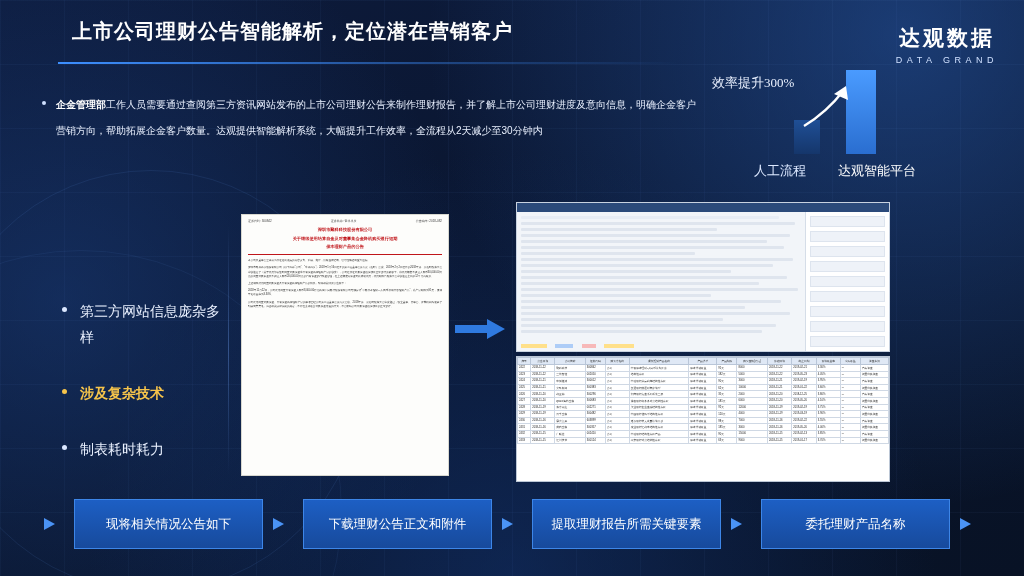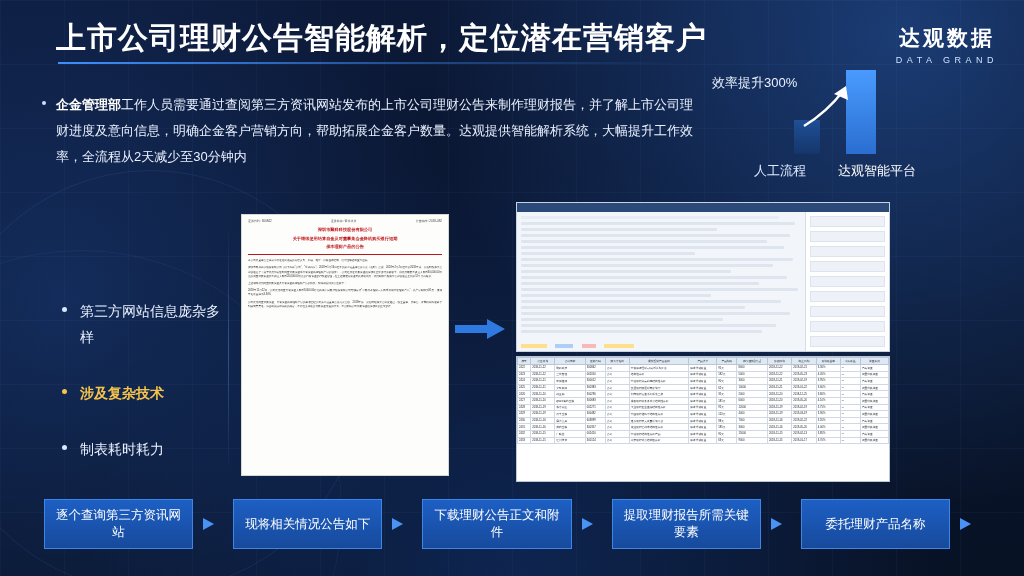--- a/index.html
+++ b/index.html
@@ -40,44 +40,44 @@
 
   
   .logo{
     position:absolute;right:26px;top:24px;text-align:center;color:#fff;
   }
   .logo .cn{font-size:21px;letter-spacing:3px;font-weight:bold;}
   .logo .en{font-size:9px;letter-spacing:4.5px;color:#cfe0ff;margin-top:3px;}
 
   
   .title{
-    position:absolute;left:56px;top:18px;
-    color:#ffffff;font-size:30px;font-weight:bold;letter-spacing:1px;
+    position:absolute;left:72px;top:18px;
+    color:#ffffff;font-size:20px;font-weight:bold;letter-spacing:1px;
     white-space:nowrap;
   }
   .title-underline{
     position:absolute;left:58px;top:62px;width:620px;height:2px;
     background:linear-gradient(90deg,#3d8fff 0%, rgba(61,143,255,0) 100%);
   }
 
   
   .intro{
     position:absolute;left:42px;top:92px;width:660px;color:#eaf1ff;
-    font-size:13px;line-height:26px;
+    font-size:10px;line-height:26px;
   }
   .intro .bullet{
     position:absolute;left:0;top:9px;width:4px;height:4px;border-radius:50%;
     background:#cfe0ff;
   }
   .intro .body{margin-left:14px;}
   .intro b{font-weight:bold;color:#ffffff;}
 
   
   .eff{
-    position:absolute;right:22px;top:66px;width:290px;height:120px;color:#fff;
+    position:absolute;right:22px;top:66px;width:290px;height:120px;color:#fff;font-family:Liberation Serif, serif;
   }
   .eff-label{
     position:absolute;left:0;top:8px;font-size:13px;color:#eaf1ff;
   }
   .eff-bar-small{
     position:absolute;left:82px;top:54px;width:26px;height:34px;
     background:linear-gradient(180deg,#1f4f96,#15366b);
   }
   .eff-bar-big{
     position:absolute;left:134px;top:4px;width:30px;height:84px;
@@ -496,21 +496,20 @@
             <td>2019-01-17</td>
             <td>3.70%</td>
             <td>--</td>
             <td>闲置募集资金</td>
           </tr>
         </tbody>
     </table>
   </div>
 
   <div class="process">
-    <div class="step">逐个查询第三方资讯网站</div>
     <div class="step-arrow"></div>
     <div class="step">现将相关情况公告如下</div>
     <div class="step-arrow"></div>
     <div class="step">下载理财公告正文和附件</div>
     <div class="step-arrow"></div>
     <div class="step">提取理财报告所需关键要素</div>
     <div class="step-arrow"></div>
     <div class="step">委托理财产品名称</div>
     <div class="step-arrow"></div>
   </div>

